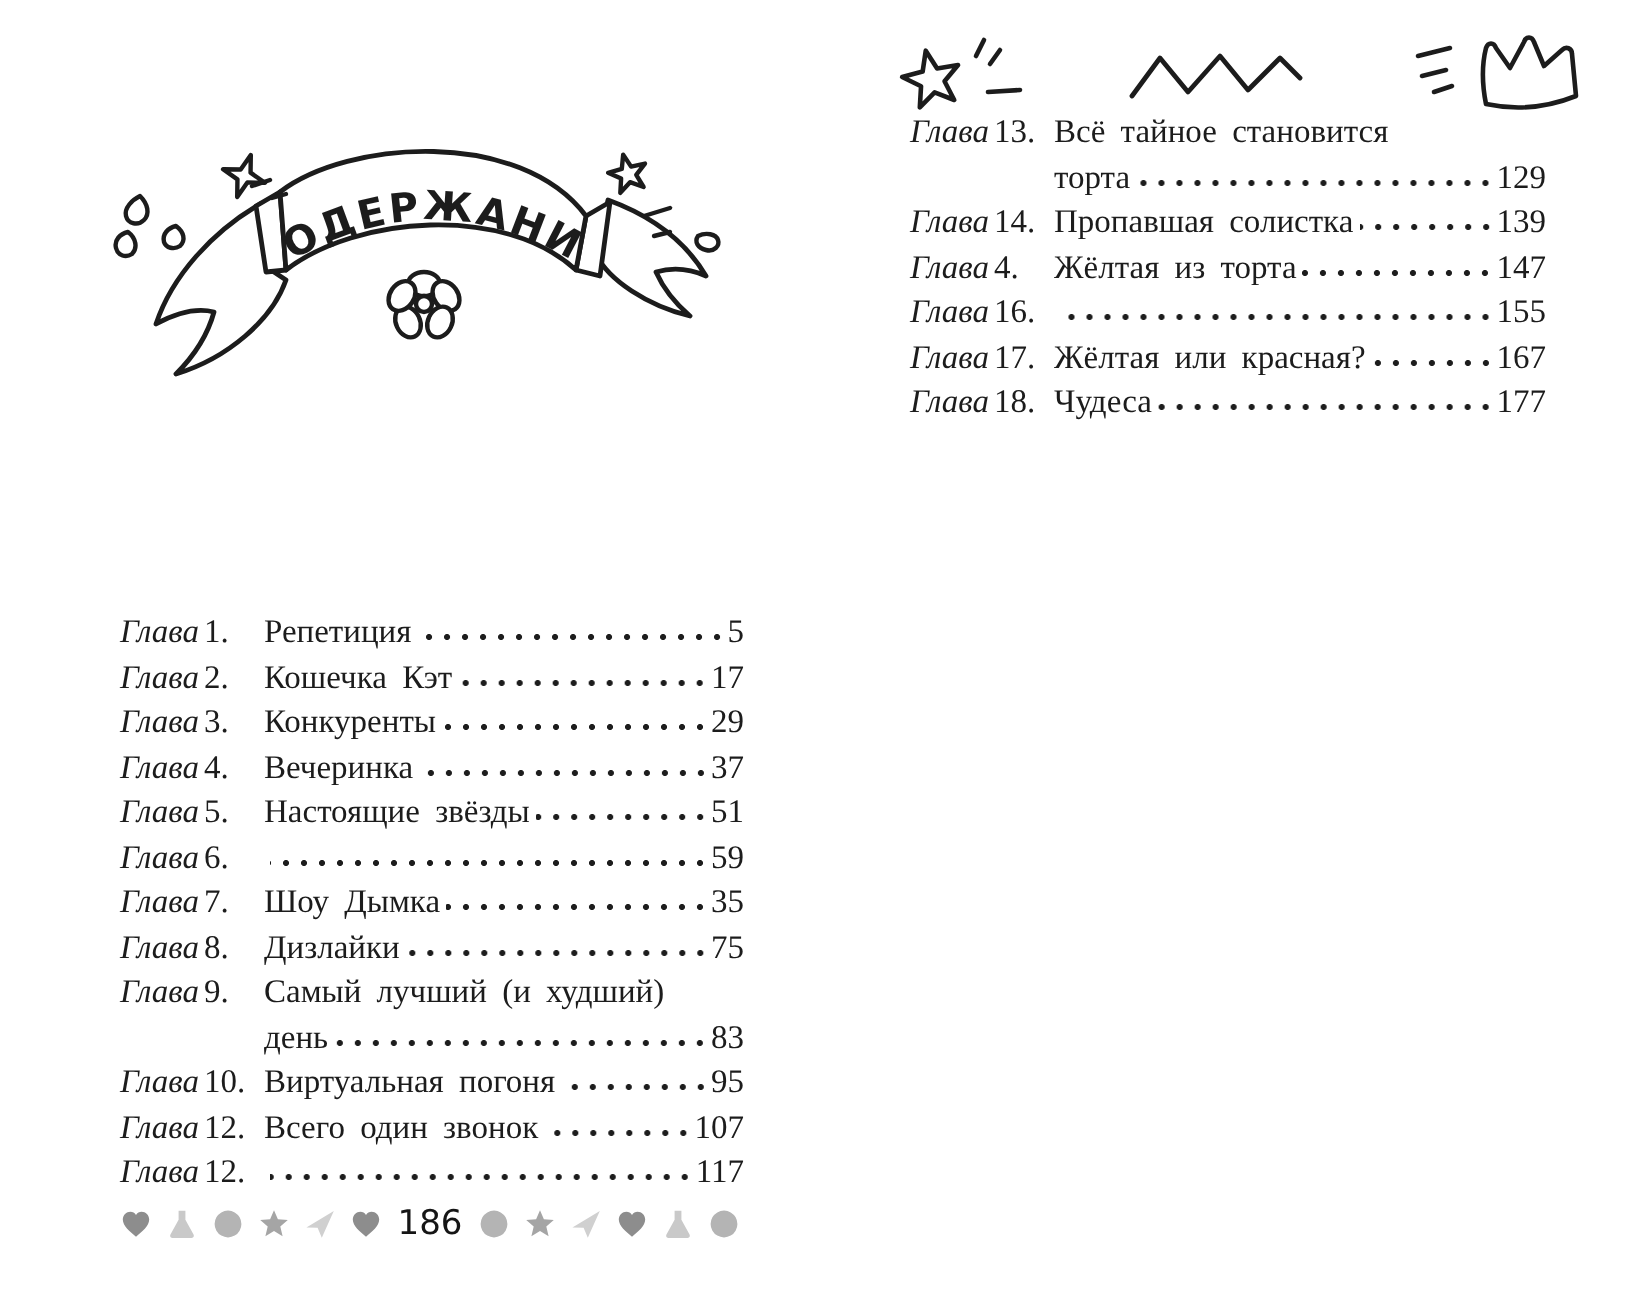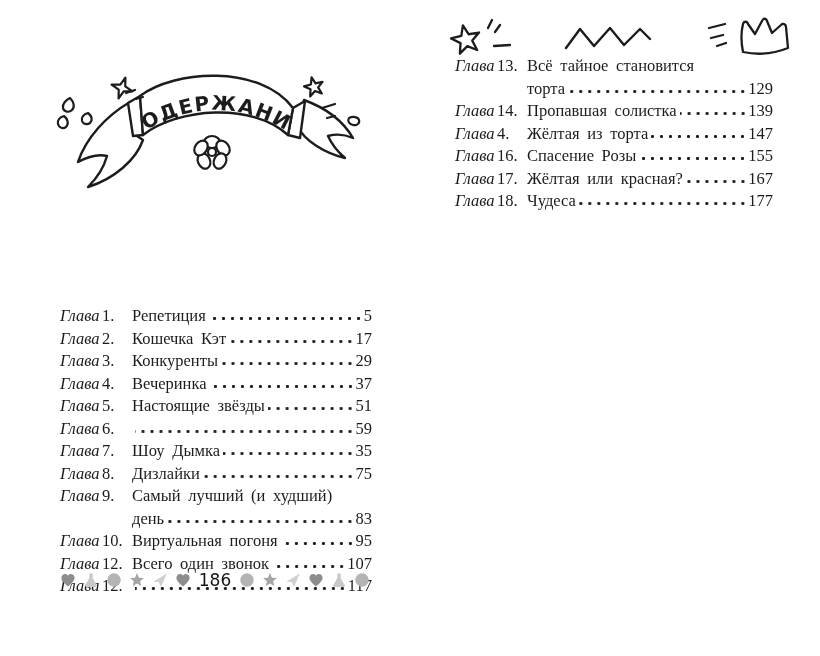--- a/index.html
+++ b/index.html
@@ -16,21 +16,21 @@
   .toc-right{left:455px;top:56px;width:318px;}
   .row{display:flex;align-items:baseline;height:22.5px;font-size:16.5px;white-space:nowrap;}
   .glava{font-style:italic;width:42px;flex:none;}
   .num{width:22px;flex:none;margin-right:8px;}
   .title{word-spacing:3.5px;flex:none;}
   .leader{flex:1 1 auto;height:5px;margin-left:3px;margin-right:1px;
           background-image:radial-gradient(circle,#1d1d1d 1.3px,rgba(0,0,0,0) 1.75px);
           background-size:9px 5px;background-repeat:repeat-x;background-position:100% 50%;}
   .pagenum{flex:none;}
   
-  .footer{position:absolute;left:54px;top:570px;width:322px;display:flex;align-items:center;
+  .footer{position:absolute;left:54px;top:602px;width:322px;display:flex;align-items:center;
           justify-content:center;gap:7px;}
   .fgroup{display:flex;align-items:center;gap:7px;}
   .fshape{width:16px;height:16px;flex:none;}
   .footer-page{font-family:"DejaVu Sans", sans-serif;font-size:17px;color:#151515;margin:0 1px;}
 </style>
 </head>
 <body>
 
 <div class="stage">
 
@@ -217,21 +217,20 @@
       <div class="row">
         <span class="glava">Глава</span>
         <span class="num">4.</span>
         <span class="title">Жёлтая из торта</span>
         <span class="leader"></span>
         <span class="pagenum">147</span>
       </div>
       <div class="row">
         <span class="glava">Глава</span>
         <span class="num">16.</span>
-        <span class="title">Спасение Розы</span>
         <span class="leader"></span>
         <span class="pagenum">155</span>
       </div>
       <div class="row">
         <span class="glava">Глава</span>
         <span class="num">17.</span>
         <span class="title">Жёлтая или красная?</span>
         <span class="leader"></span>
         <span class="pagenum">167</span>
       </div>

